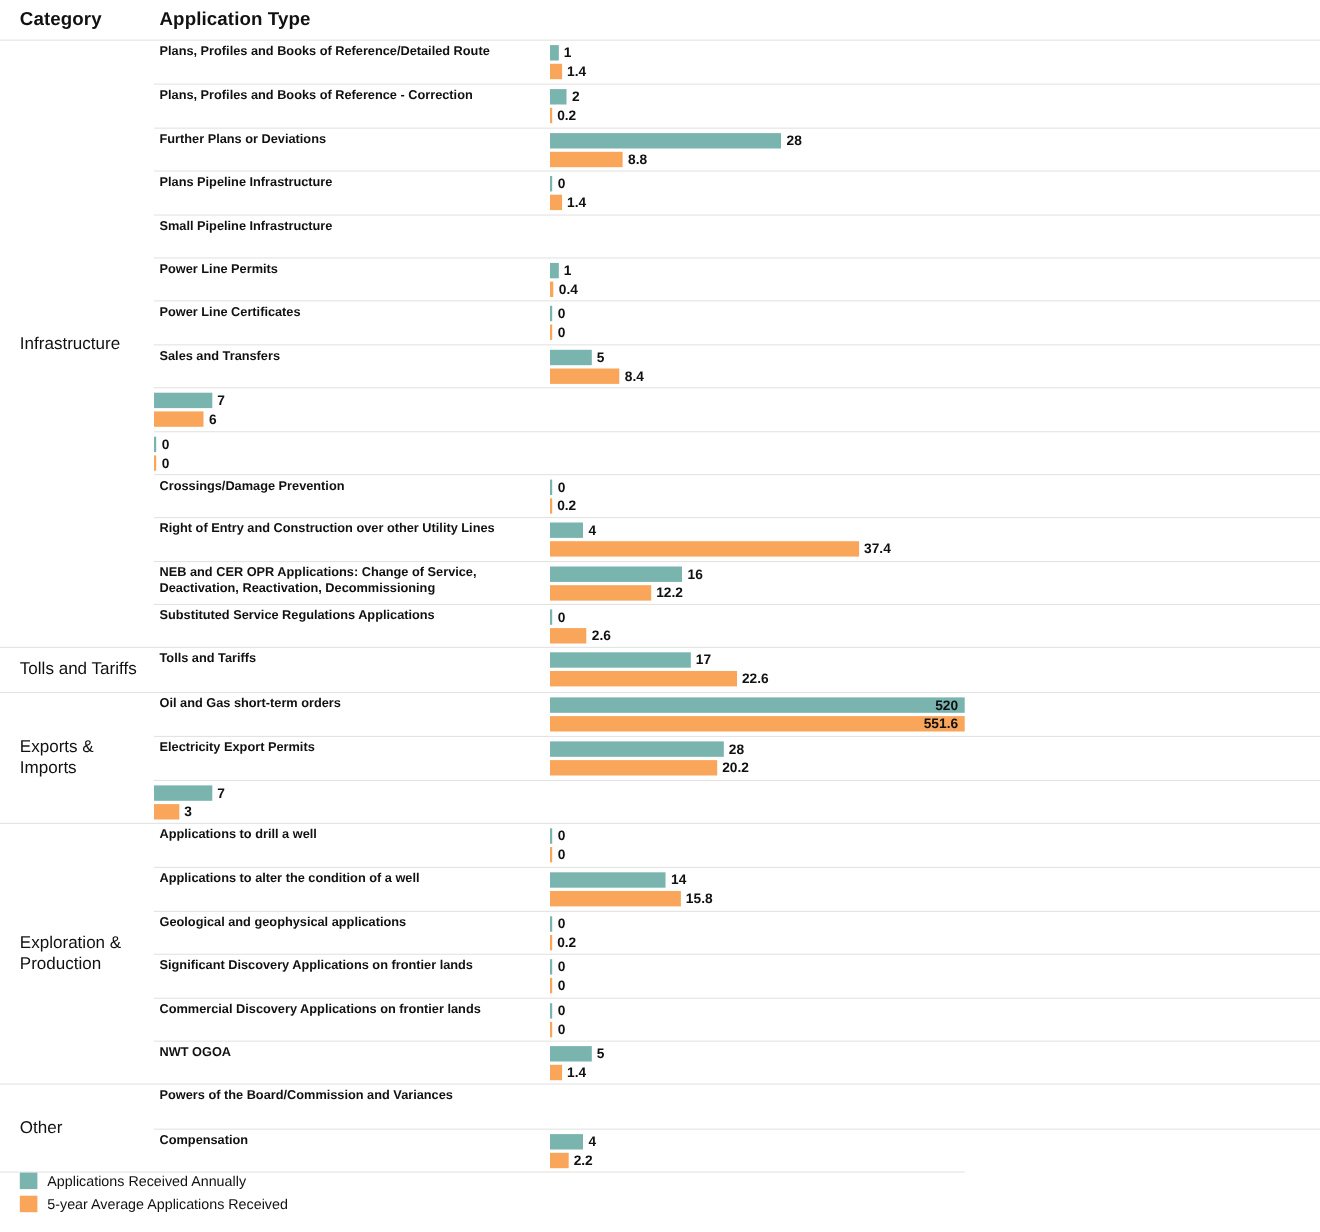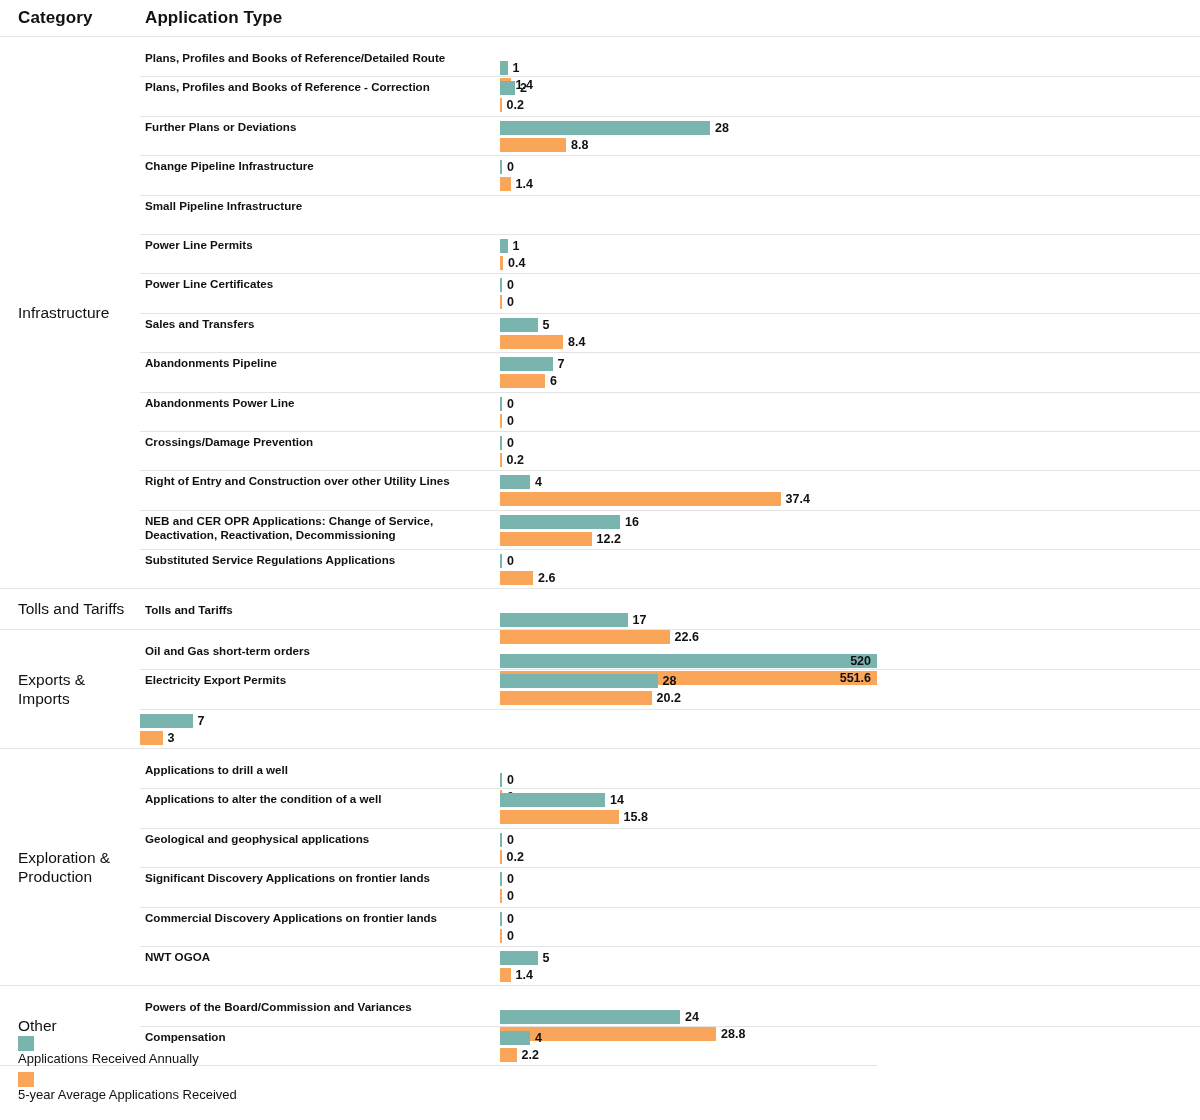--- a/index.html
+++ b/index.html
@@ -77,21 +77,21 @@
   }
 
   .arow {
     position: relative;
     height: 39.4px;
     box-sizing: border-box;
     border-top: 1px solid #e3e3e3;
     display: flex;
     align-items: stretch;
   }
-  .arow.first-in-cat { border-top: none; align-items: center; }
+  .arow.first-in-cat { border-top: none; }
 
   .arow-label {
     width: 360px;
     min-width: 360px;
     box-sizing: border-box;
     padding: 3px 8px 0 5px;
     font-size: 11.6px;
     font-weight: bold;
     line-height: 1.25;
     color: #111;
@@ -154,21 +154,20 @@
   .legend {
     position: absolute;
     left: 18px;
     bottom: 12px;
     width: 500px;
   }
   .legend-item {
     display: flex;
     align-items: flex-start;
     margin-bottom: 6px;
-    flex-direction: column;
   }
   .legend-swatch {
     width: 16px;
     height: 15px;
     margin-right: 9px;
     flex: 0 0 auto;
   }
   .legend-swatch.teal   { background: #79b4ae; }
   .legend-swatch.orange { background: #f9a65a; }
   .legend-label {
@@ -231,21 +230,21 @@
                 <div class="bar-val">28</div>
               </div>
               <div class="bar-wrap bottom">
                 <div class="bar orange" style="width: 66px;"></div>
                 <div class="bar-val">8.8</div>
               </div>
             </div>
           </div>
           <div class="arow">
             <div class="arow-label">
-              <span>Change Pipeline Infrastructure</span>
+              <span>Plans Pipeline Infrastructure</span>
             </div>
             <div class="bars">
               <div class="bar-wrap top">
                 <div class="bar teal zero" style="width: 2px;"></div>
                 <div class="bar-val">0</div>
               </div>
               <div class="bar-wrap bottom">
                 <div class="bar orange" style="width: 10.5px;"></div>
                 <div class="bar-val">1.4</div>
               </div>
@@ -295,38 +294,32 @@
                 <div class="bar teal" style="width: 37.5px;"></div>
                 <div class="bar-val">5</div>
               </div>
               <div class="bar-wrap bottom">
                 <div class="bar orange" style="width: 63px;"></div>
                 <div class="bar-val">8.4</div>
               </div>
             </div>
           </div>
           <div class="arow">
-            <div class="arow-label">
-              <span>Abandonments Pipeline</span>
-            </div>
             <div class="bars">
               <div class="bar-wrap top">
                 <div class="bar teal" style="width: 52.5px;"></div>
                 <div class="bar-val">7</div>
               </div>
               <div class="bar-wrap bottom">
                 <div class="bar orange" style="width: 45px;"></div>
                 <div class="bar-val">6</div>
               </div>
             </div>
           </div>
           <div class="arow">
-            <div class="arow-label">
-              <span>Abandonments Power Line</span>
-            </div>
             <div class="bars">
               <div class="bar-wrap top">
                 <div class="bar teal zero" style="width: 2px;"></div>
                 <div class="bar-val">0</div>
               </div>
               <div class="bar-wrap bottom">
                 <div class="bar orange zero" style="width: 2px;"></div>
                 <div class="bar-val">0</div>
               </div>
             </div>
@@ -554,30 +547,20 @@
             </div>
           </div>
         </div>
       </div>
       <div class="cat-block">
         <div class="cat-cell">Other</div>
         <div class="rows-cell">
           <div class="arow first-in-cat">
             <div class="arow-label">
               <span>Powers of the Board/Commission and Variances</span>
-            </div>
-            <div class="bars">
-              <div class="bar-wrap top">
-                <div class="bar teal" style="width: 180px;"></div>
-                <div class="bar-val">24</div>
-              </div>
-              <div class="bar-wrap bottom">
-                <div class="bar orange" style="width: 216px;"></div>
-                <div class="bar-val">28.8</div>
-              </div>
             </div>
           </div>
           <div class="arow">
             <div class="arow-label">
               <span>Compensation</span>
             </div>
             <div class="bars">
               <div class="bar-wrap top">
                 <div class="bar teal" style="width: 30px;"></div>
                 <div class="bar-val">4</div>

